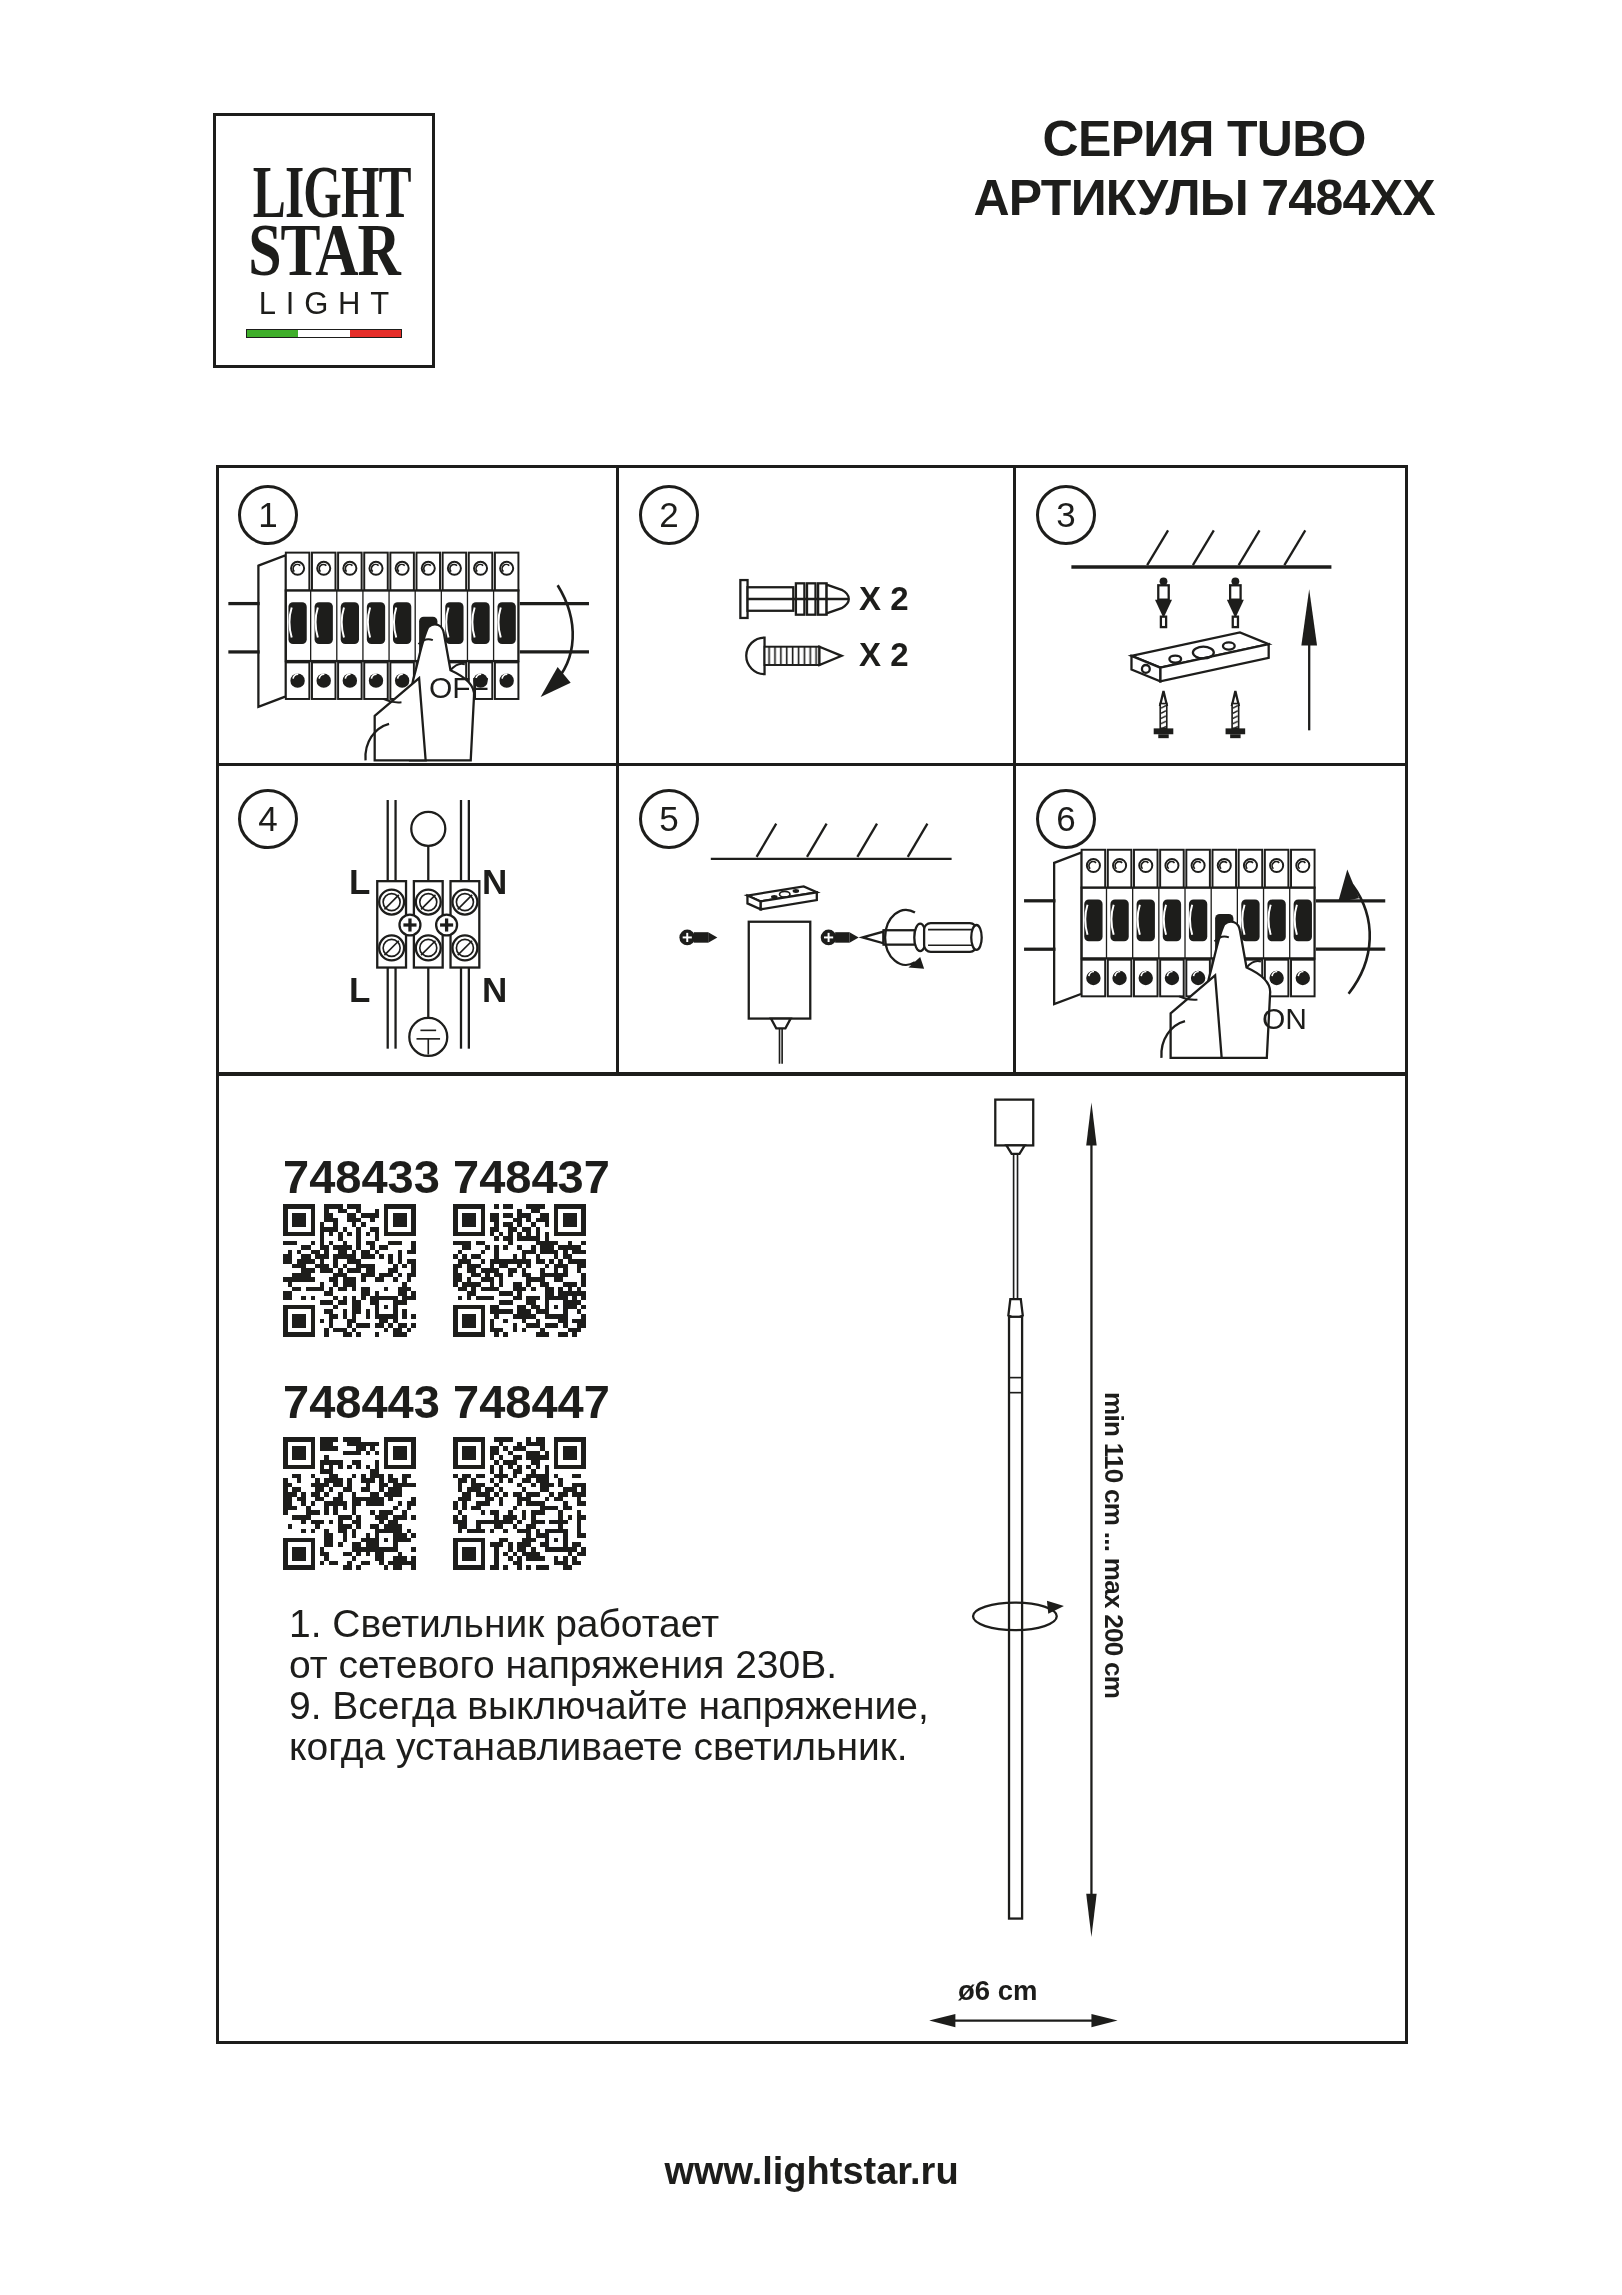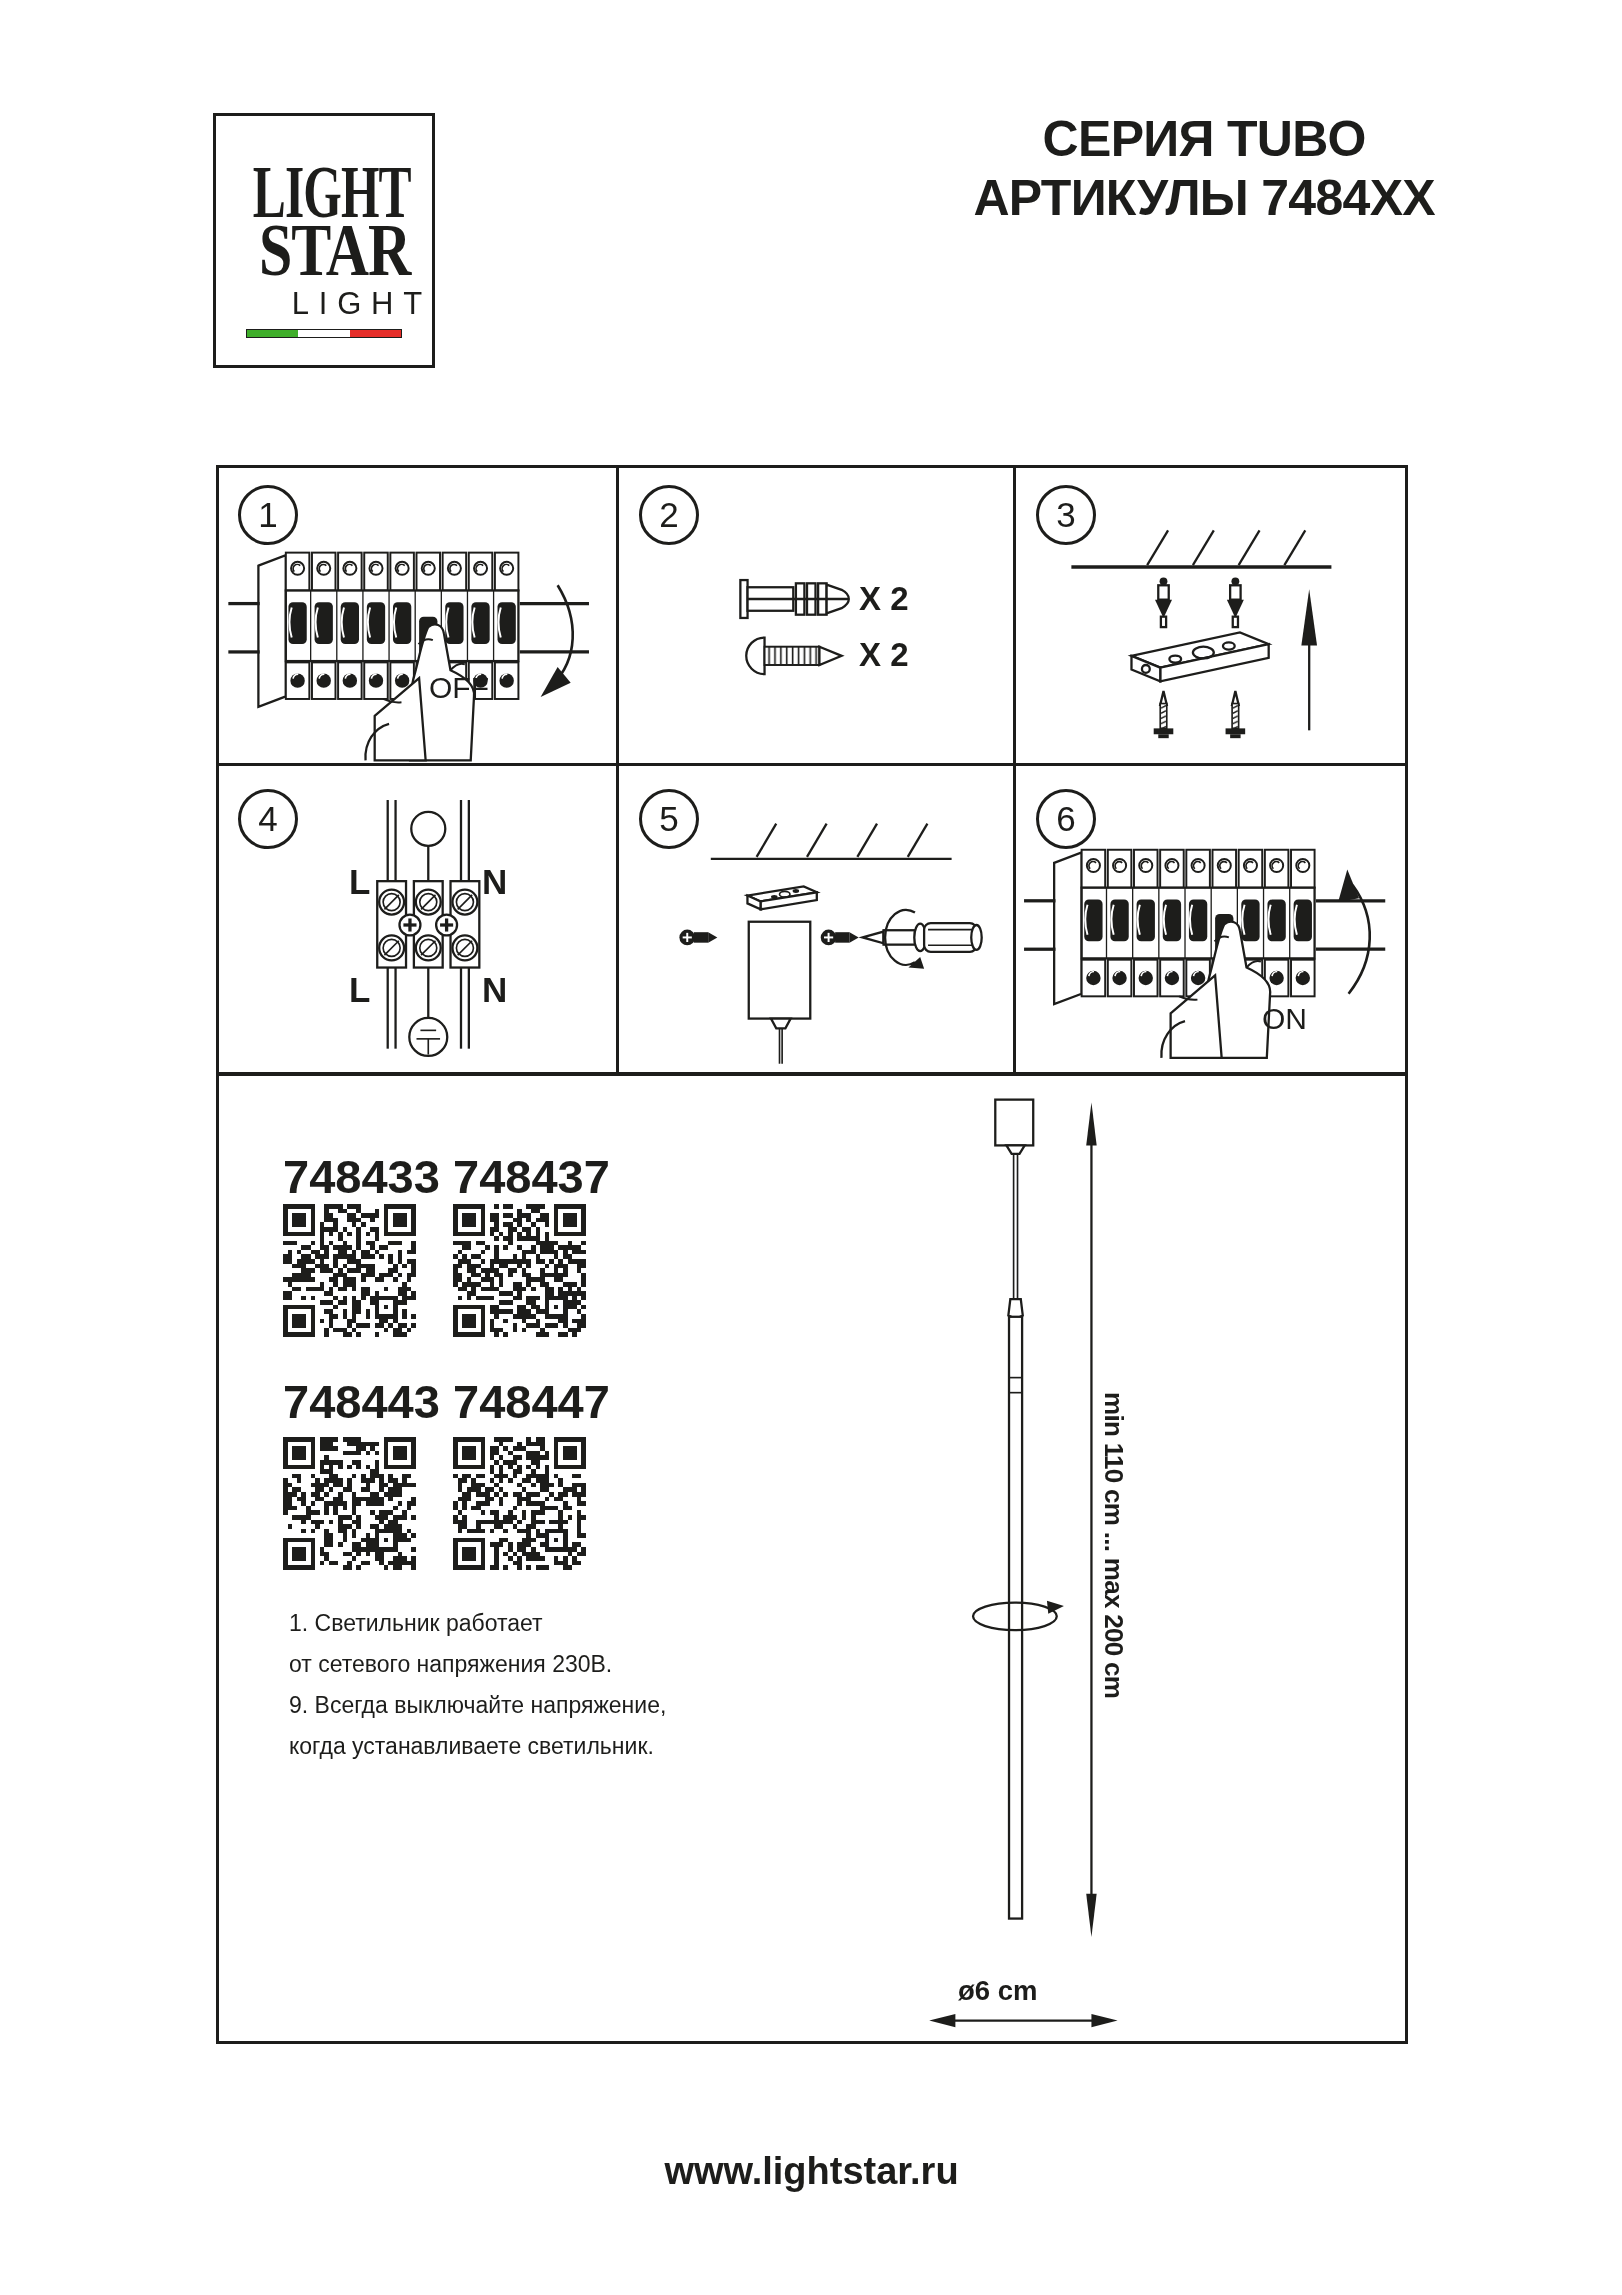--- a/index.html
+++ b/index.html
@@ -2,21 +2,21 @@
 <html style="font-size:10.5px"><head>
 <meta charset="utf-8">
 <style>
   *{box-sizing:border-box;margin:0;padding:0}
   :root{--ink:#1d1d1b}
   html,body{background:#888}
   .page{position:relative;width:1623px;height:2295px;background:#fff;margin:0 auto;
         font-family:"Liberation Sans",sans-serif;color:var(--ink);overflow:hidden}
 
   
-  .logo-box{position:absolute;left:213px;top:113px;width:222px;height:255px;border:3.3px solid var(--ink);text-align:right}
+  .logo-box{position:absolute;left:213px;top:113px;width:222px;height:255px;border:3.3px solid var(--ink);text-align:center}
   .logo-word{font-family:"Liberation Serif",serif;font-weight:700;font-size:75px;line-height:58px;letter-spacing:-1.3px}
   .logo-word.w1{transform:scaleX(.66);margin-top:47px}
   .logo-word.w2{transform:scaleX(.80)}
   .logo-group{font-size:31px;font-weight:400;letter-spacing:9.8px;text-indent:9.8px;margin-top:9.2px;line-height:31px}
   .logo-flag{width:156px;height:9.2px;margin:9.8px auto 0;border:1.3px solid var(--ink);display:flex}
   .logo-flag div{flex:1 1 33.3%}
 
   
   .titles{position:absolute;right:188px;top:110px;text-align:center;font-weight:700}
   .t-big{font-size:50px;line-height:59px;letter-spacing:-0.7px}
@@ -44,21 +44,21 @@
   
   svg .ln{stroke:var(--ink);fill:none;stroke-width:3.5}
   svg .ln2{stroke:var(--ink);fill:none;stroke-width:2.5}
   svg .ln5{stroke:var(--ink);fill:none;stroke-width:5}
   svg .wh{fill:#fff;stroke:var(--ink);stroke-width:3.5}
   svg .bk{fill:var(--ink);stroke:none}
 
   
   .code{position:absolute;width:131px;font-size:47px;font-weight:700}
   .qr{position:absolute;width:133px;height:133px}
-  .notes{position:absolute;left:289px;top:1603px;font-size:23px;line-height:41px}
+  .notes{position:absolute;left:289px;top:1603px;font-size:39px;line-height:41px}
   .dim-v{position:absolute;left:1129px;top:1392px;font-size:26px;font-weight:700;letter-spacing:-0.7px;
          transform-origin:0 0;transform:rotate(90deg);white-space:nowrap}
   .dim-d{position:absolute;left:958px;top:1975px;width:131px;text-align:left;font-size:27.5px;font-weight:700}
 
   .footer{position:absolute;left:0;top:2150px;width:1623px;text-align:center;font-size:38px;font-weight:700}
 </style>
 </head>
 <body>
 
 <div class="page">

